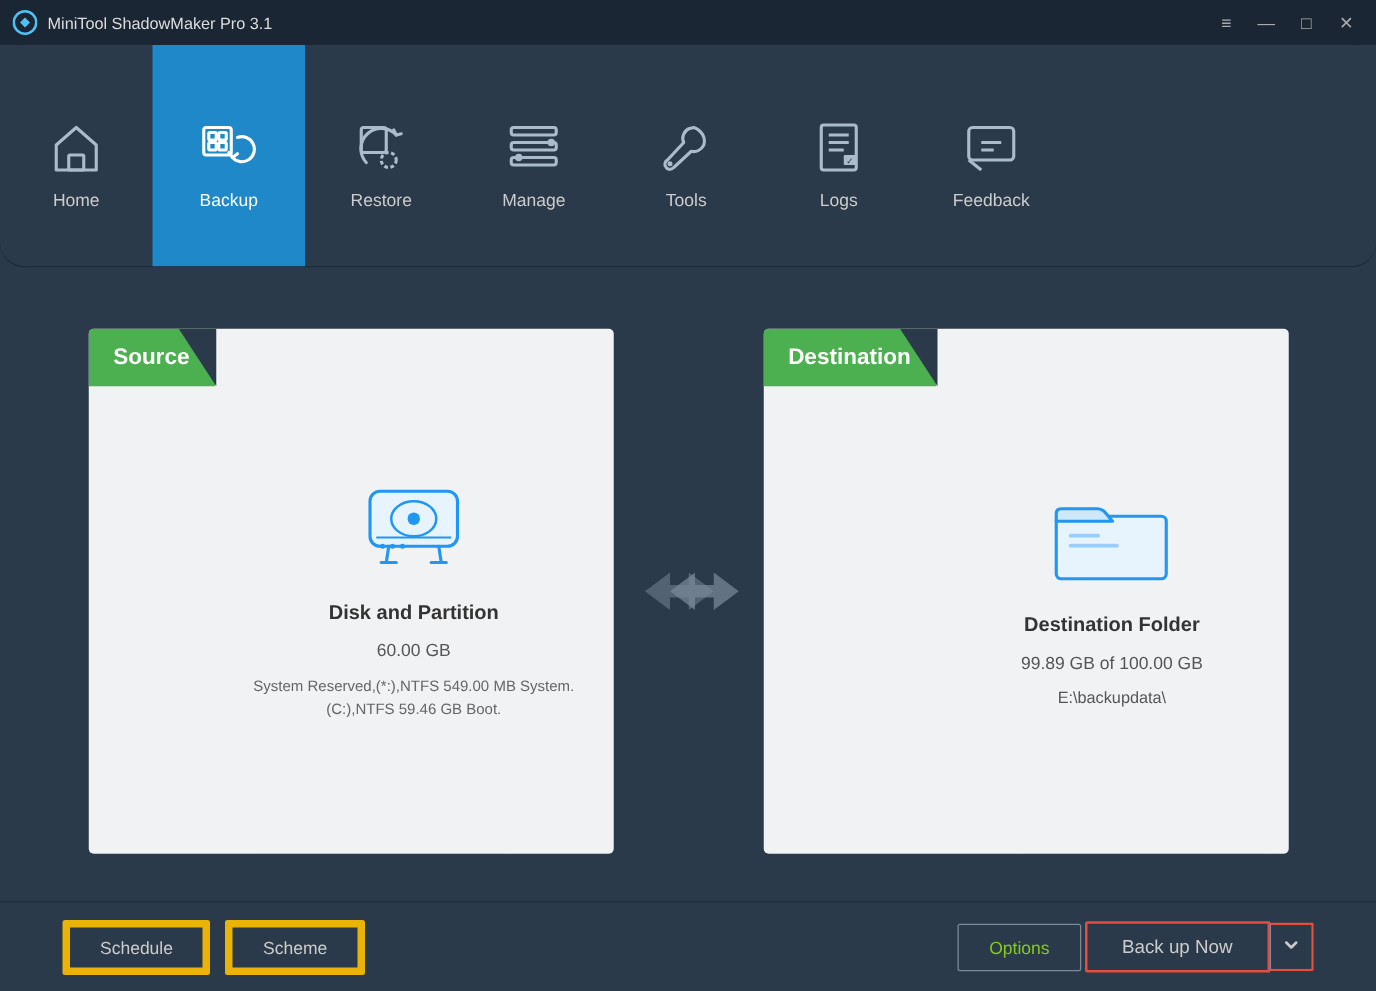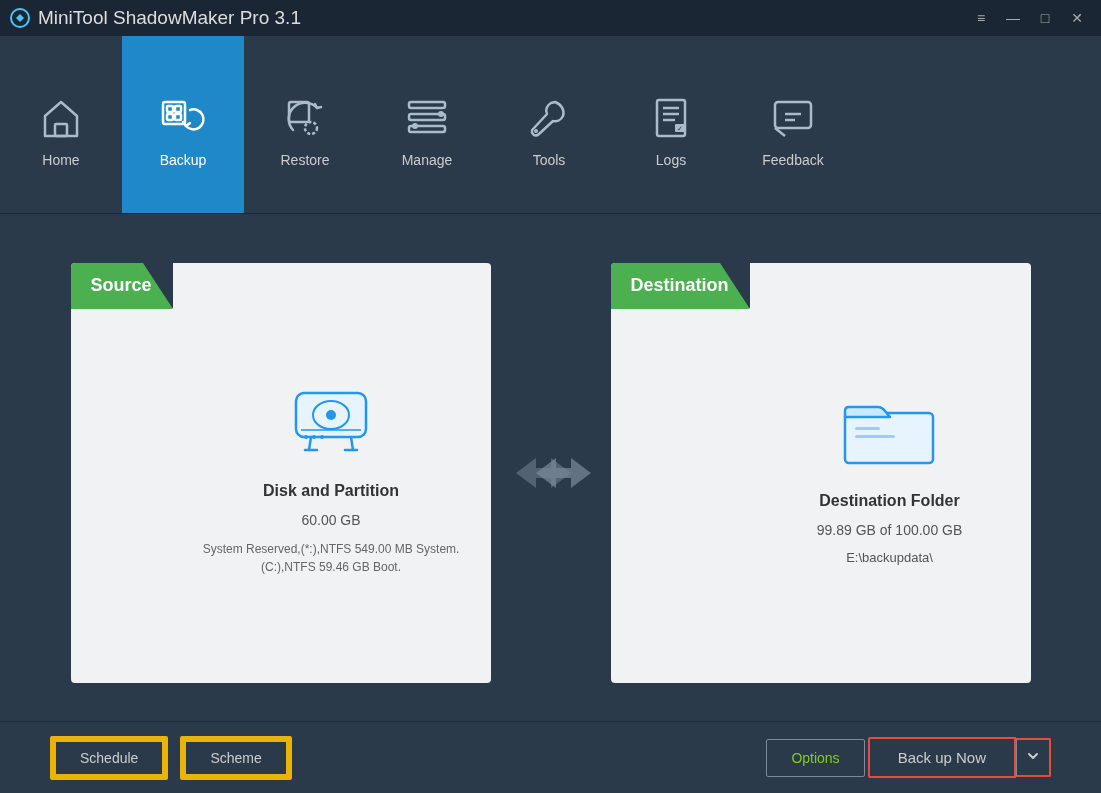--- a/index.html
+++ b/index.html
@@ -25,21 +25,21 @@
       user-select: none;
     }
     #titlebar .logo {
       width: 20px;
       height: 20px;
       margin-right: 8px;
       color: #4fc3f7;
     }
     #titlebar .title-text {
       flex: 1;
-      font-size: 19px;
+      font-size: 13px;
       color: #ddd;
     }
     .titlebar-controls {
       display: flex;
       gap: 4px;
     }
     .titlebar-btn {
       width: 28px;
       height: 20px;
       display: flex;
@@ -51,20 +51,21 @@
       border-radius: 2px;
     }
 
     
     #navbar {
       background: #2b3a4a;
       height: 178px;
       display: flex;
       align-items: stretch;
       border-bottom: 1px solid #1a2633;
+      border-radius: 20px;
     }
     .nav-item {
       display: flex;
       flex-direction: column;
       align-items: center;
       justify-content: center;
       width: 122px;
       cursor: pointer;
       color: #ccc;
       font-size: 14px;

